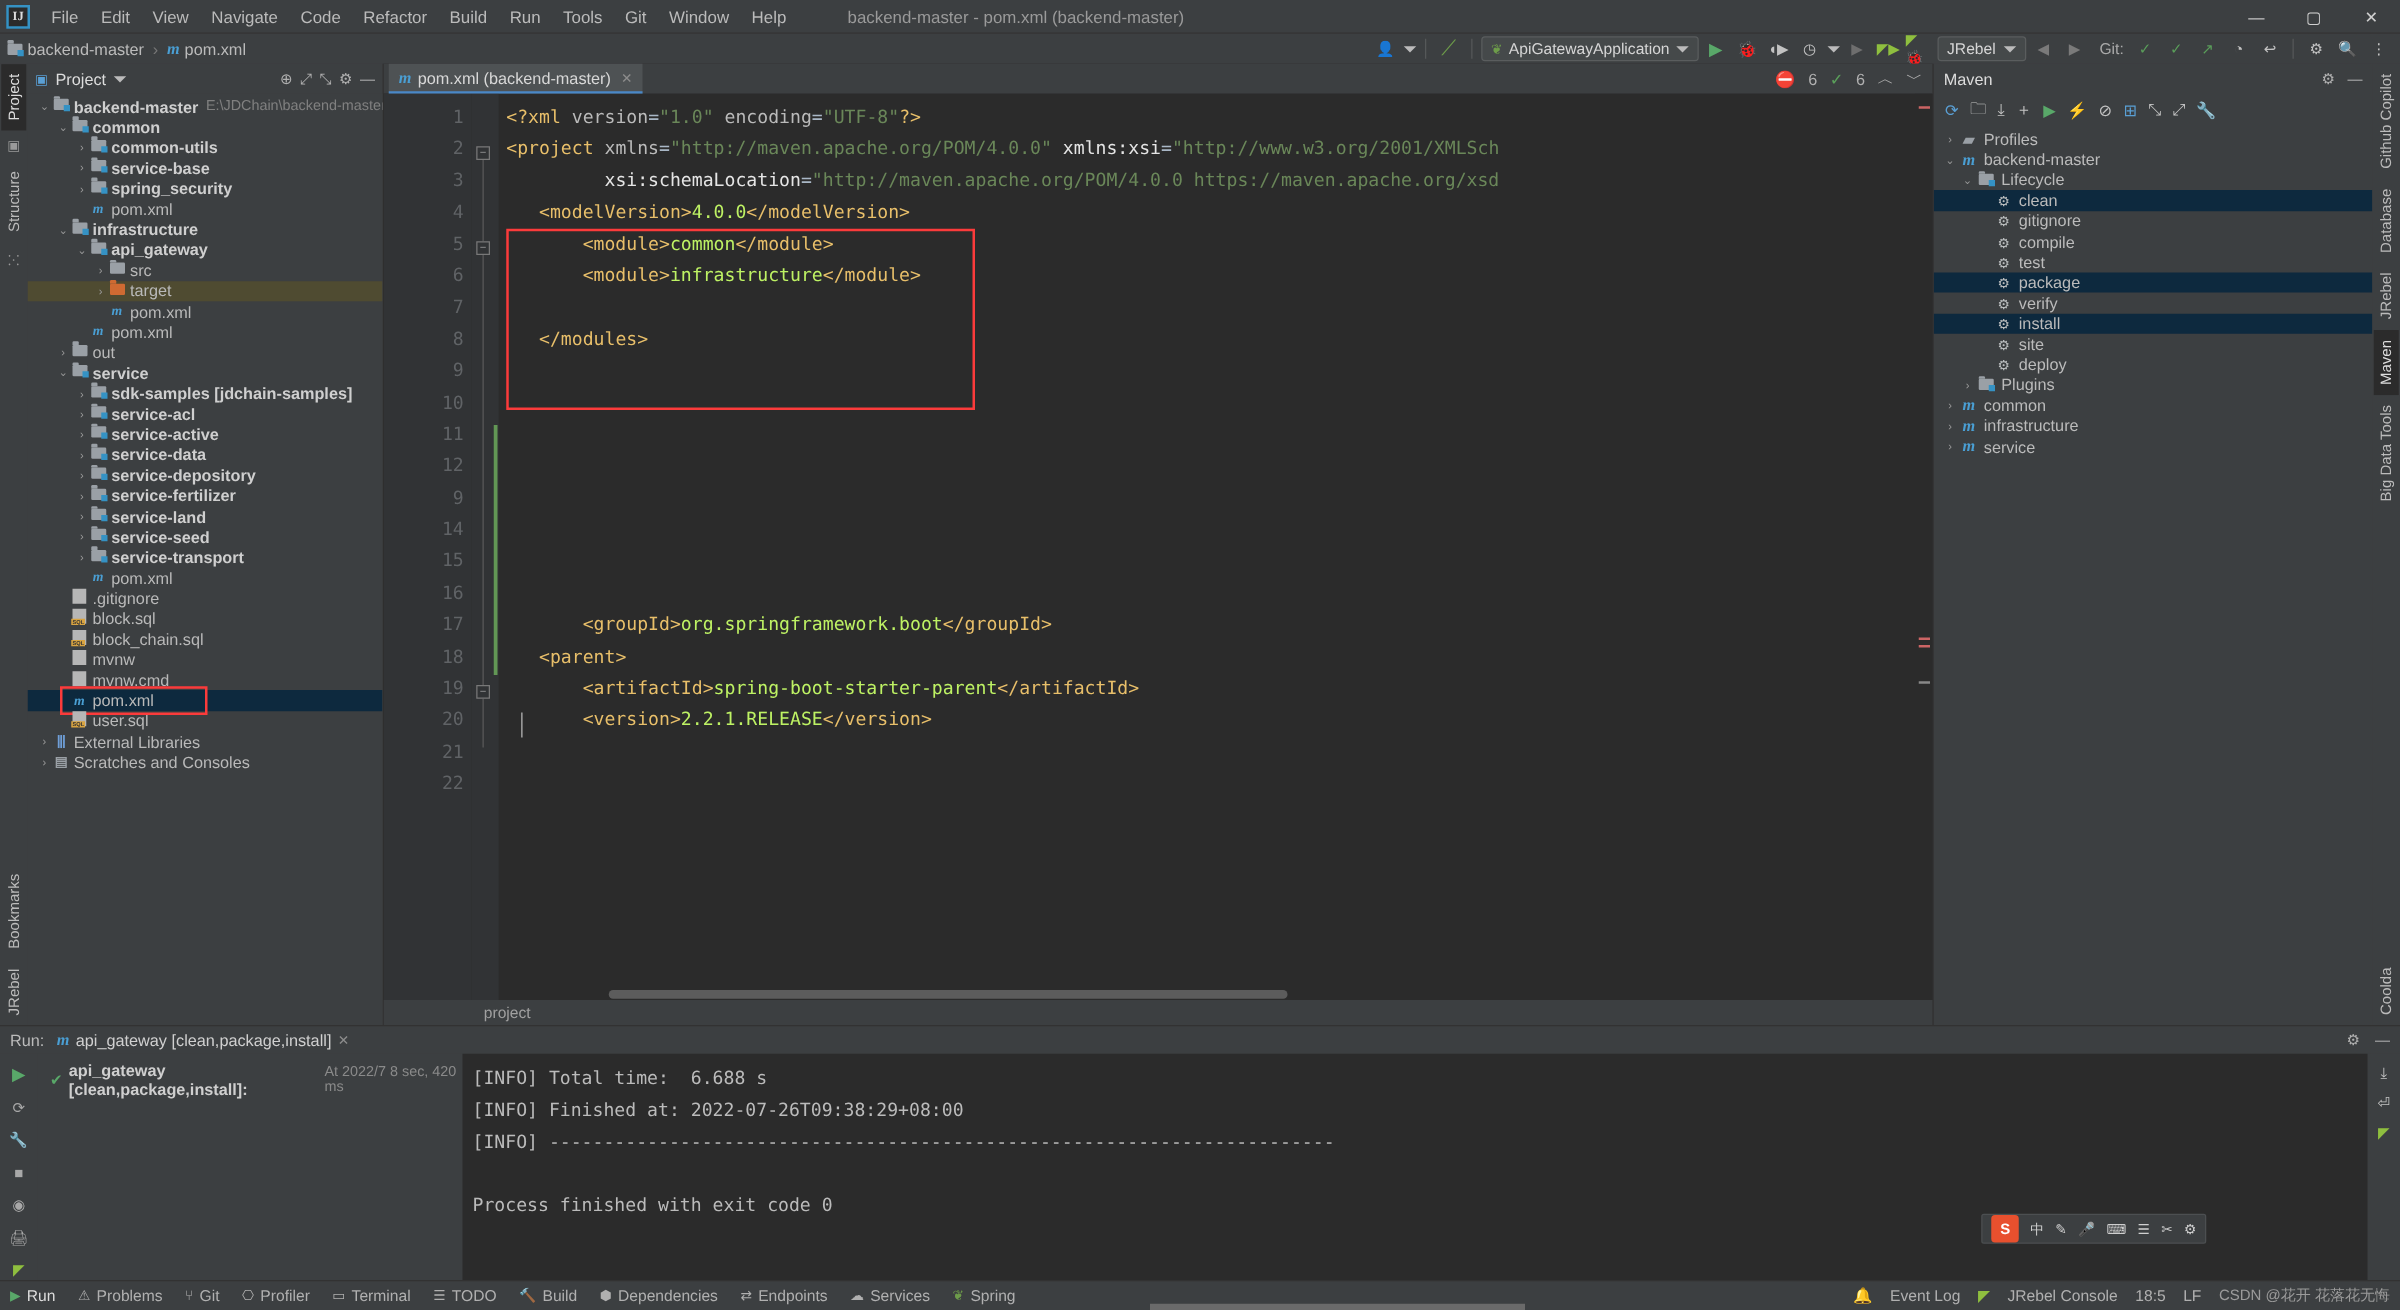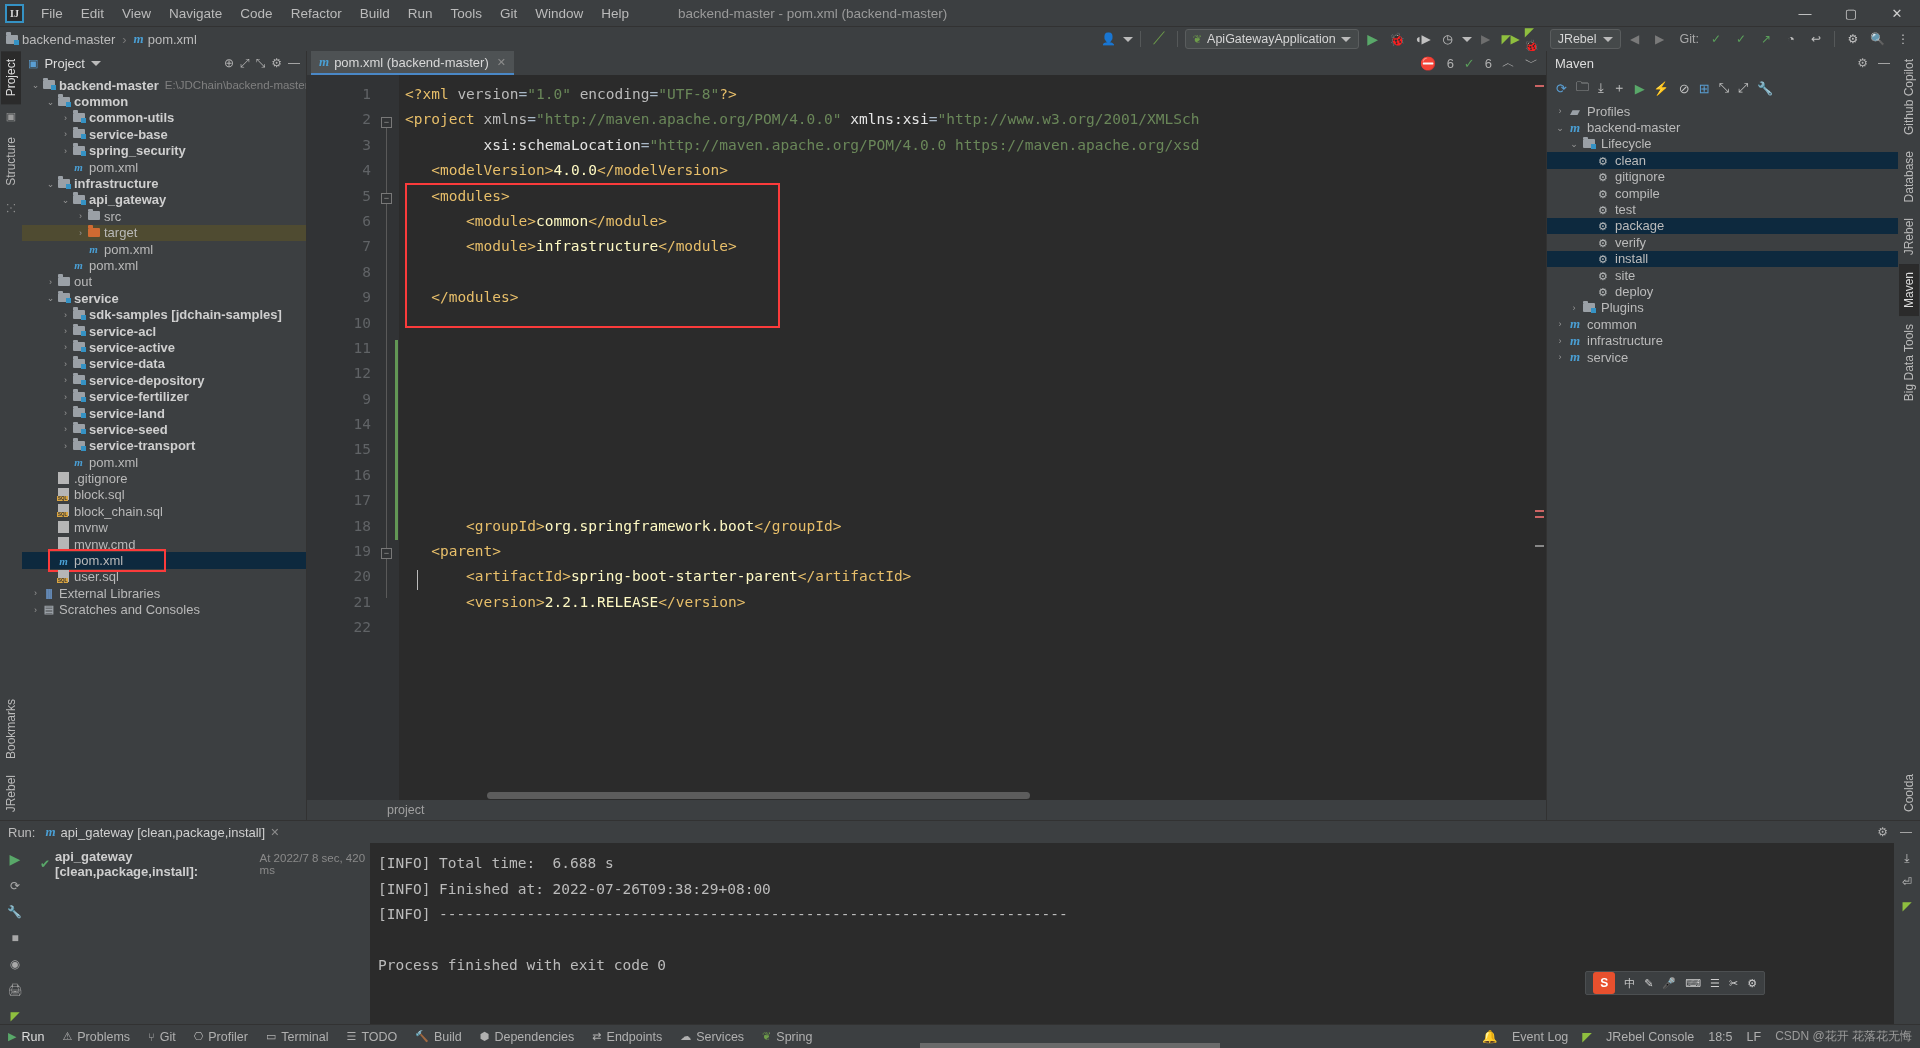--- a/index.html
+++ b/index.html
@@ -75,21 +75,21 @@
   .gutter{ width:70px; background:#313335; flex:none; text-align:right; padding-top:7px; position:relative;}
   .gutter .ln{ height:25.4px; line-height:25.4px; color:#606366; font-family:"DejaVu Sans Mono",monospace; font-size:14.5px; padding-right:6px;}
   .foldcol{ width:22px; background:#313335; flex:none; position:relative; padding-top:7px;}
   .foldmark{ position:absolute; left:4px; width:11px;height:11px;border:1px solid #787878;color:#9a9a9a;
     font-size:9px;line-height:9px;text-align:center;background:#313335;}
   .vline{ position:absolute; left:9px; width:1px; background:#5a5a5a;}
   .greenbar{ position:absolute; left:18px; width:3px; background:#629755; }
   .code{ flex:1; position:relative; padding-top:7px; font-family:"DejaVu Sans Mono",monospace; font-size:14.5px; overflow:hidden;}
   .cl{ height:25.4px; line-height:25.4px; white-space:pre; color:#a9b7c6; padding-left:6px;}
   .tag{ color:#e8bf6a; } .attr{ color:#bababa; } .str{ color:#6a8759; }
-  .pi{ color:#e8bf6a; } .ns{ color:#e5e5e5; } .txt{ color:#fef9c3; }
+  .pi{ color:#e8bf6a; } .ns{ color:#e5e5e5; } .txt{ color:#bef264; }
   .redbox{ position:absolute; border:2px solid #fb3b3b; pointer-events:none; }
   .caret{ position:absolute; width:1px; background:#bbbbbb; }
   .breadbar{ height:20px; background:#3c3f41; display:flex;align-items:center;padding-left:80px; font-size:12.5px; color:#a0a0a0; flex:none;}
   .errstrip{ width:14px; background:#2b2b2b; flex:none; position:relative;}
   .errmark{ position:absolute; right:2px; width:9px; height:2px; background:#cc6464;}
   .hscroll{ position:absolute; left:90px; right:18px; bottom:1px; height:7px; }
   .hscroll i{ display:block; height:7px; background:#5c5c5c; border-radius:4px; width:48%; margin-left:8%;}
 
   
   .mavenpanel{ width:352px; background:#3c3f41; flex:none; display:flex; flex-direction:column; border-left:1px solid #323232;}
@@ -483,21 +483,20 @@
           <div class="vline" style="top:53px;height:470px;"></div>
           <div class="foldmark" style="top:118px;">−</div>
           <div class="foldmark" style="top:473px;">−</div>
           <div class="greenbar" style="top:265px;height:200px;"></div>
         </div>
         <div class="code" id="code">
             <div class="cl"><span class="pi">&lt;?xml</span> <span class="attr">version</span>=<span class="str">"1.0"</span> <span class="attr">encoding</span>=<span class="str">"UTF-8"</span><span class="pi">?&gt;</span></div>
             <div class="cl"><span class="tag">&lt;project</span> <span class="attr">xmlns</span>=<span class="str">"http://maven.apache.org/POM/4.0.0"</span> <span class="ns">xmlns:xsi</span>=<span class="str">"http://www.w3.org/2001/XMLSch</span></div>
             <div class="cl">         <span class="ns">xsi:schemaLocation</span>=<span class="str">"http://maven.apache.org/POM/4.0.0 https://maven.apache.org/xsd</span></div>
             <div class="cl">   <span class="tag">&lt;modelVersion&gt;</span><span class="txt">4.0.0</span><span class="tag">&lt;/modelVersion&gt;</span></div>
-            <div class="cl">   <span class="tag">&lt;modules&gt;</span></div>
             <div class="cl">       <span class="tag">&lt;module&gt;</span><span class="txt">common</span><span class="tag">&lt;/module&gt;</span></div>
             <div class="cl">       <span class="tag">&lt;module&gt;</span><span class="txt">infrastructure</span><span class="tag">&lt;/module&gt;</span></div>
             <div class="cl">&nbsp;</div>
             <div class="cl">   <span class="tag">&lt;/modules&gt;</span></div>
             <div class="cl">&nbsp;</div>
             <div class="cl">&nbsp;</div>
             <div class="cl">&nbsp;</div>
             <div class="cl">&nbsp;</div>
             <div class="cl">&nbsp;</div>
             <div class="cl">&nbsp;</div>

